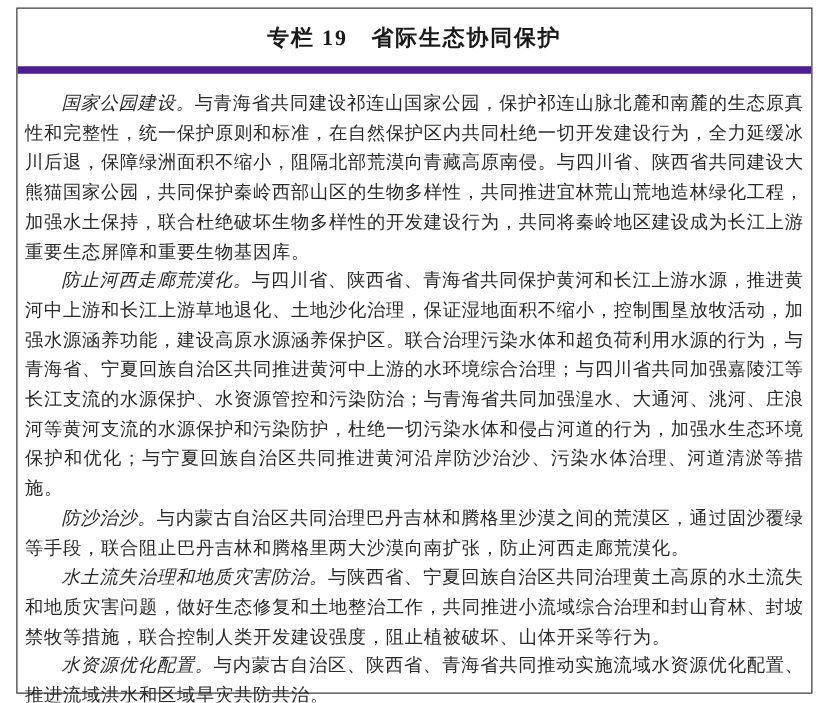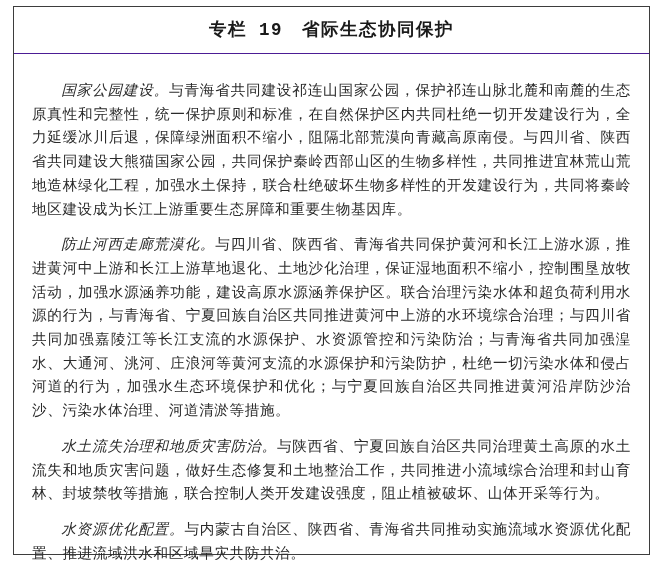--- a/index.html
+++ b/index.html
@@ -21,49 +21,50 @@
     width: 637px;
     height: 549px;
     box-sizing: border-box;
     border: 1.5px solid #3d3d3d;
     background: #ffffff;
   }
   .panel-title {
     height: 46px;
     line-height: 46px;
     text-align: center;
-    border-bottom: 1px solid #4c1d95;
-    font-family: Liberation Mono, monospace;
+    border-bottom: 6px solid #4c1d95;
+    font-family: Liberation Serif, serif;
     font-weight: 700;
     font-size: 17.5px;
     color: #1a1a1a;
     letter-spacing: 1.5px;
     white-space: pre;
   }
   .panel-body {
     padding: 13px 6px 0 6px;
     font-size: 14.6px;
     line-height: 23.7px;
     color: #2a2a2a;
     text-align: justify;
     letter-spacing: 0.6px;
   }
   .panel-body p {
-    margin: 12px;
+    margin: 0;
     padding: 0;
     text-indent: 2em;
   }
   .lead {
     font-style: italic;
   }
 </style>
 </head>
 <body>
 
 <div class="panel">
   <div class="panel-title">专栏 19　省际生态协同保护</div>
   <div class="panel-body">
     <p><span class="lead">国家公园建设。</span><span>与青海省共同建设祁连山国家公园，保护祁连山脉北麓和南麓的生态原真性和完整性，统一保护原则和标准，在自然保护区内共同杜绝一切开发建设行为，全力延缓冰川后退，保障绿洲面积不缩小，阻隔北部荒漠向青藏高原南侵。与四川省、陕西省共同建设大熊猫国家公园，共同保护秦岭西部山区的生物多样性，共同推进宜林荒山荒地造林绿化工程，加强水土保持，联合杜绝破坏生物多样性的开发建设行为，共同将秦岭地区建设成为长江上游重要生态屏障和重要生物基因库。</span></p>
     <p><span class="lead">防止河西走廊荒漠化。</span><span>与四川省、陕西省、青海省共同保护黄河和长江上游水源，推进黄河中上游和长江上游草地退化、土地沙化治理，保证湿地面积不缩小，控制围垦放牧活动，加强水源涵养功能，建设高原水源涵养保护区。联合治理污染水体和超负荷利用水源的行为，与青海省、宁夏回族自治区共同推进黄河中上游的水环境综合治理；与四川省共同加强嘉陵江等长江支流的水源保护、水资源管控和污染防治；与青海省共同加强湟水、大通河、洮河、庄浪河等黄河支流的水源保护和污染防护，杜绝一切污染水体和侵占河道的行为，加强水生态环境保护和优化；与宁夏回族自治区共同推进黄河沿岸防沙治沙、污染水体治理、河道清淤等措施。</span></p>
+    <p><span class="lead">防沙治沙。</span><span>与内蒙古自治区共同治理巴丹吉林和腾格里沙漠之间的荒漠区，通过固沙覆绿等手段，联合阻止巴丹吉林和腾格里两大沙漠向南扩张，防止河西走廊荒漠化。</span></p>
     <p><span class="lead">水土流失治理和地质灾害防治。</span><span>与陕西省、宁夏回族自治区共同治理黄土高原的水土流失和地质灾害问题，做好生态修复和土地整治工作，共同推进小流域综合治理和封山育林、封坡禁牧等措施，联合控制人类开发建设强度，阻止植被破坏、山体开采等行为。</span></p>
     <p><span class="lead">水资源优化配置。</span><span>与内蒙古自治区、陕西省、青海省共同推动实施流域水资源优化配置、推进流域洪水和区域旱灾共防共治。</span></p>
   </div>
 </div>
 
 </body></html>

